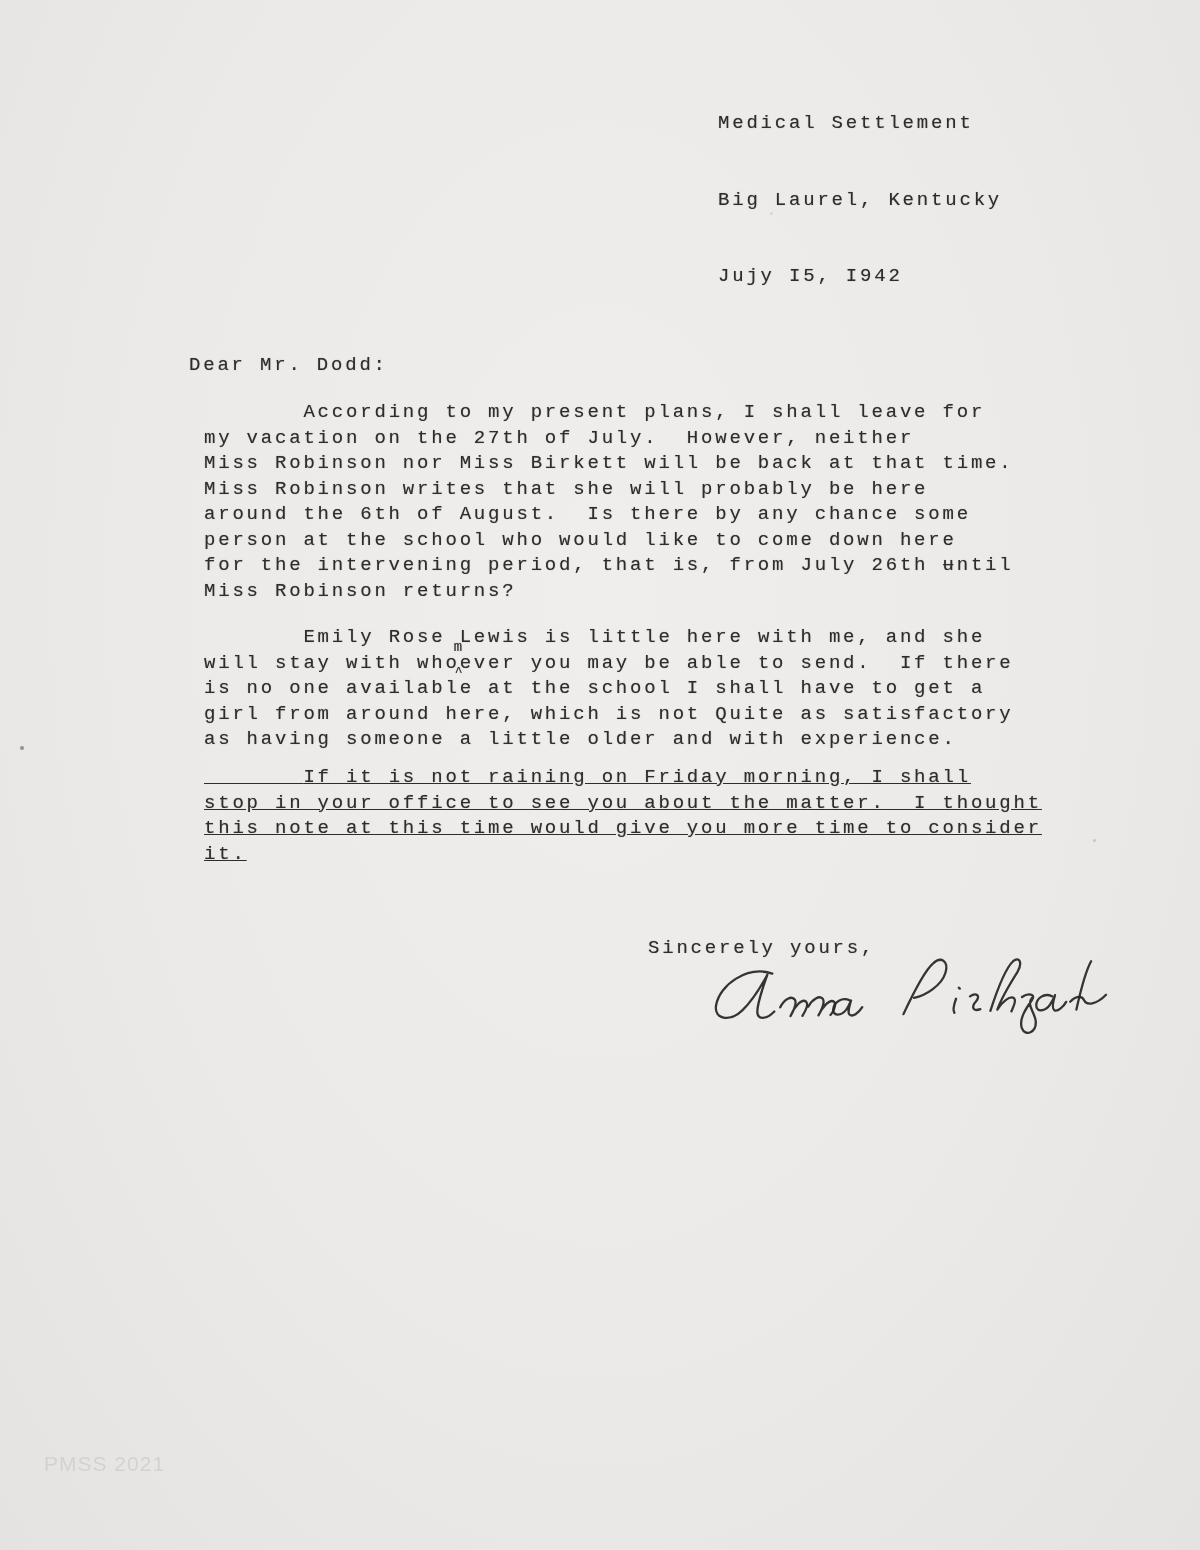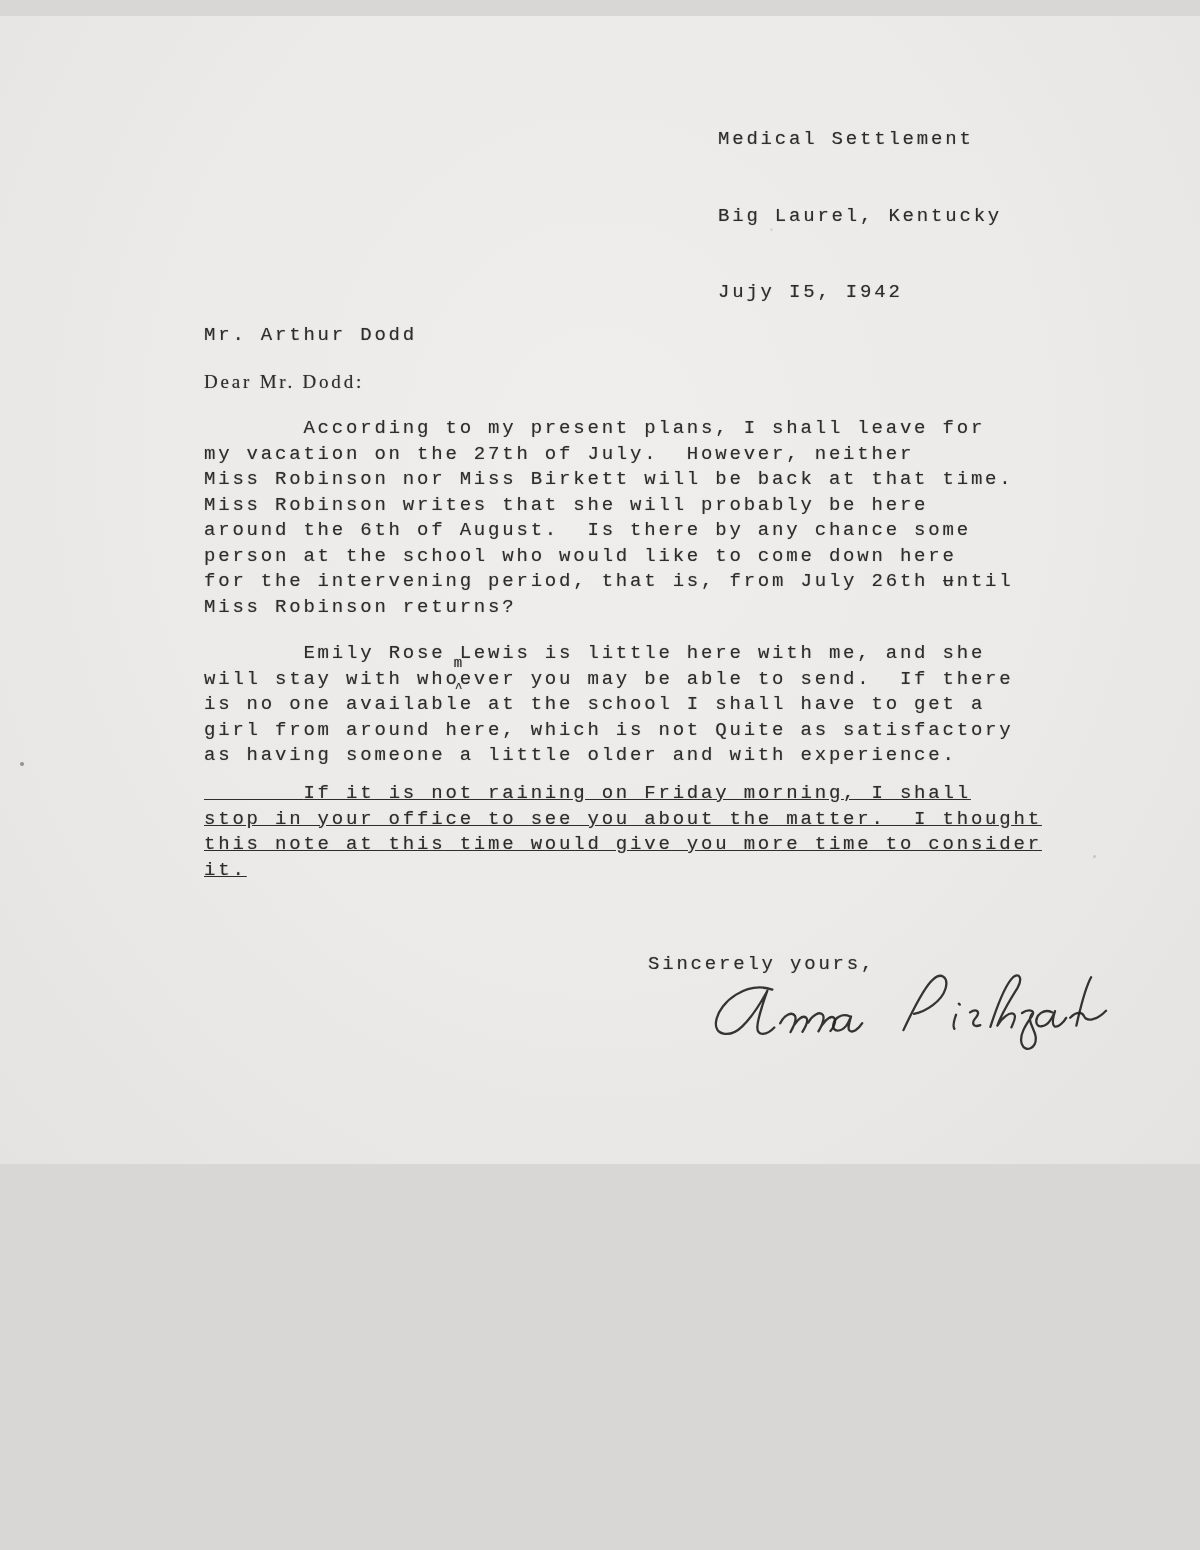--- a/index.html
+++ b/index.html
@@ -3,38 +3,38 @@
 <meta charset="utf-8">
 <style>
   html, body {
     margin: 0;
     padding: 0;
     background: #d8d7d5;
   }
   .page {
     position: relative;
     width: 1200px;
-    height: 1148px;
-    margin: 16px auto;
+    height: 1550px;
+    margin: 0 auto;
     background: radial-gradient(ellipse at 50% 38%, #efeeec 0%, #ebeae8 55%, #e4e3e1 100%);
     overflow: hidden;
     font-family: "Liberation Mono", "DejaVu Sans Mono", monospace;
     color: #2e2d2b;
   }
   .typed {
     position: absolute;
     font-size: 19px;
     line-height: 25.5px;
     letter-spacing: 2.8px;
     white-space: pre-wrap;
     text-shadow: 0 0 1px rgba(45,45,45,0.45);
   }
   .header-block   { left: 718px; top: 60px; }
   .recipient-block{ left: 204px; top: 256px; }
-  .salutation     { left: 204px; top: 353px; font-family: Liberation Serif, serif; }
+  .salutation     { left: 189px; top: 353px; }
   .para           { width: 940px; }
   .para-1         { left: 204px; top: 400px; }
   .para-2         { left: 204px; top: 625px; }
   .para-3         { left: 204px; top: 765px; text-decoration: underline; }
   .closing        { left: 648px; top: 936px; }
 
   .insert-wrap {
     position: relative;
     display: inline-block;
     width: 0;
@@ -97,21 +97,20 @@
 
 <div class="page">
 
   <div class="typed header-block">
     <div>Medical Settlement</div>
     <div>Big Laurel, Kentucky</div>
     <div>Jujy I5, I942</div>
   </div>
 
   <div class="typed recipient-block">
-    <div>Mr. Arthur Dodd</div>
   </div>
 
   <div class="typed salutation">Dear Mr. Dodd:</div>
 
   <div class="typed para para-1">       According to my present plans, I shall leave for
 my vacation on the 27th of July.  However, neither
 Miss Robinson nor Miss Birkett will be back at that time.
 Miss Robinson writes that she will probably be here
 around the 6th of August.  Is there by any chance some
 person at the school who would like to come down here

